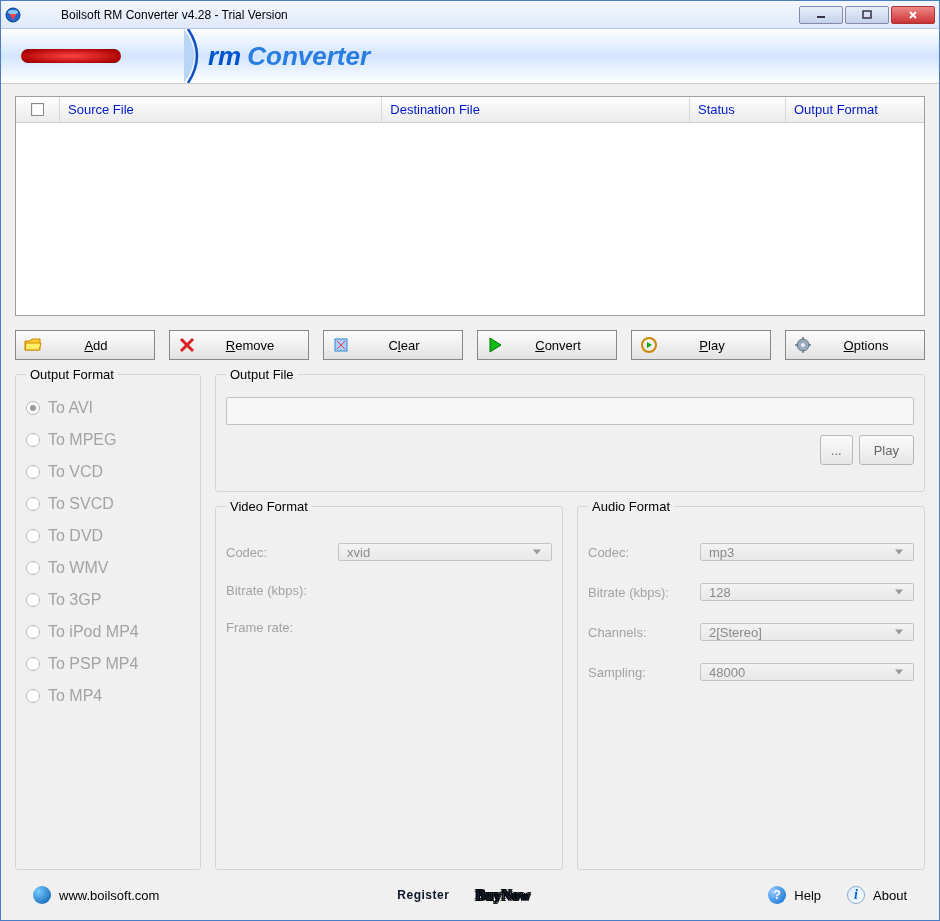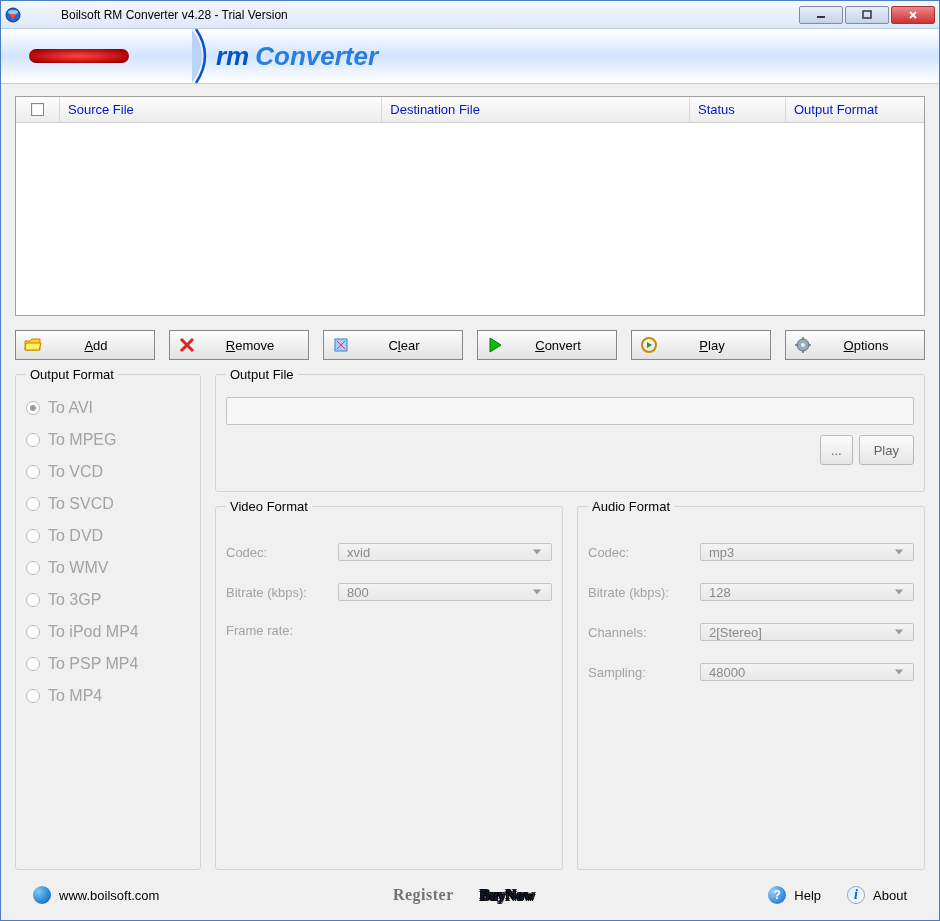--- a/index.html
+++ b/index.html
@@ -8,21 +8,21 @@
 .window { width: 940px; height: 921px; border: 1px solid #4a7dc6; background: #f0f0f0; display: flex; flex-direction: column; }
 
 .titlebar { height: 28px; background: linear-gradient(to bottom, #f4f8ff, #dfe8f8); display: flex; align-items: center; padding: 0 4px; border-bottom: 1px solid #b8c8e0; gap: 34px; }
 .titlebar-icon { width: 16px; height: 16px; margin-right: 6px; display: flex; align-items: center; justify-content: center; }
 .titlebar-title { flex: 1; color: #000; font-size: 12px; }
 .winctrl { display: flex; gap: 2px; }
 .winbtn { width: 44px; height: 18px; border: 1px solid #88a; border-radius: 2px; display: flex; align-items: center; justify-content: center; font-size: 10px; cursor: default; }
 .winbtn.min, .winbtn.max { background: linear-gradient(to bottom, #e8eef8, #c3d3ea); }
 .winbtn.close { background: linear-gradient(to bottom, #e88, #c33); border-color: #a33; color: #fff; font-weight: bold; }
 
-.banner { height: 55px; background: linear-gradient(to bottom, #ffffff 0%, #d2e5ff 50%, #ffffff 100%); display: flex; align-items: center; padding-left: 16px; position: relative; border-bottom: 1px solid #ccc;}
+.banner { height: 55px; background: linear-gradient(to bottom, #ffffff 0%, #d2e5ff 50%, #ffffff 100%); display: flex; align-items: center; padding-left: 8px; position: relative; border-bottom: 1px solid #ccc;}
 .banner-left { width: 180px; height: 100%; display: flex; align-items: center; padding-left: 12px; position: relative; }
 .banner-red { width: 100px; height: 14px; background: radial-gradient(ellipse at center, #f44 0%, #a00 80%, #600 100%); border-radius: 7px; }
 .banner-curve { width: 24px; height: 100%; position: relative; margin-left: -5px; }
 .banner-curve svg { width: 100%; height: 100%; }
 .banner-title { font-size: 26px; font-style: italic; font-weight: bold; }
 .banner-rm { color: #0055cc; margin-right: 6px; }
 .banner-conv { color: #2a7de0; }
 
 .content { flex: 1; padding: 12px 14px 0 14px; display: flex; flex-direction: column; background: #f0f0f0; }
 
@@ -68,21 +68,21 @@
 
 .form-row { display: flex; align-items: center; margin-top: 22px; }
 .form-row:first-of-type { margin-top: 14px; }
 .form-label { width: 112px; color: #a3a3a3; font-size: 13px; }
 .form-combo { flex: 1; height: 18px; border: 1px solid #c4c4c4; background: linear-gradient(to bottom, #f3f3f3, #e8e8e8); display: flex; align-items: center; padding: 0 8px; color: #8a8a8a; font-size: 13px; position: relative; border-radius: 2px; }
 .form-combo::after { content: ''; position: absolute; right: 10px; top: 50%; transform: translateY(-50%); border-left: 4px solid transparent; border-right: 4px solid transparent; border-top: 5px solid #9a9a9a; }
 
 .footer { height: 50px; display: flex; align-items: center; padding: 0 18px; gap: 26px; }
 .footer .fitem { display: flex; align-items: center; gap: 8px; font-size: 13px; }
 .footer .spacer { flex: 1; }
-.register-txt { font-weight: bold; font-family: Liberation Serif, serif; font-size: 16px; color: #737373; letter-spacing: 0.5px; }
+.register-txt { font-weight: bold; font-family: Liberation Sans, sans-serif; font-size: 12px; color: #0f172a; letter-spacing: 0.5px; }
 .buynow-txt { font-weight: bold; font-family: 'Comic Sans MS', cursive; font-size: 15px; color: #0f172a; text-shadow: 1px 1px 0 #000, -1px -1px 0 #000, 1px -1px 0 #000, -1px 1px 0 #000; }
 .globe-icon { width: 18px; height: 18px; border-radius: 50%; background: radial-gradient(circle at 30% 30%, #7cf, #05a); }
 .help-icon { width: 18px; height: 18px; border-radius: 50%; background: radial-gradient(circle at 30% 30%, #9cf, #06c); color: #fff; display: flex; align-items: center; justify-content: center; font-weight: bold; font-size: 12px; }
 .info-icon { width: 18px; height: 18px; border-radius: 50%; background: radial-gradient(circle at 30% 30%, #def, #fff); color: #06c; display: flex; align-items: center; justify-content: center; font-weight: bold; font-style: italic; font-family: serif; font-size: 14px; border: 1px solid #8ac; }
 </style>
 </head>
 <body>
 
 <div class="window">
 
@@ -266,21 +266,20 @@
 
         <div class="formats-row">
           <div class="group format-group">
             <div class="group-title">Video Format</div>
             <div class="form-row">
               <div class="form-label">Codec:</div>
               <div class="form-combo">xvid</div>
             </div>
             <div class="form-row">
               <div class="form-label">Bitrate (kbps):</div>
-              <div class="form-combo">800</div>
             </div>
             <div class="form-row">
               <div class="form-label">Frame rate:</div>
             </div>
           </div>
 
           <div class="group format-group">
             <div class="group-title">Audio Format</div>
             <div class="form-row">
               <div class="form-label">Codec:</div>

